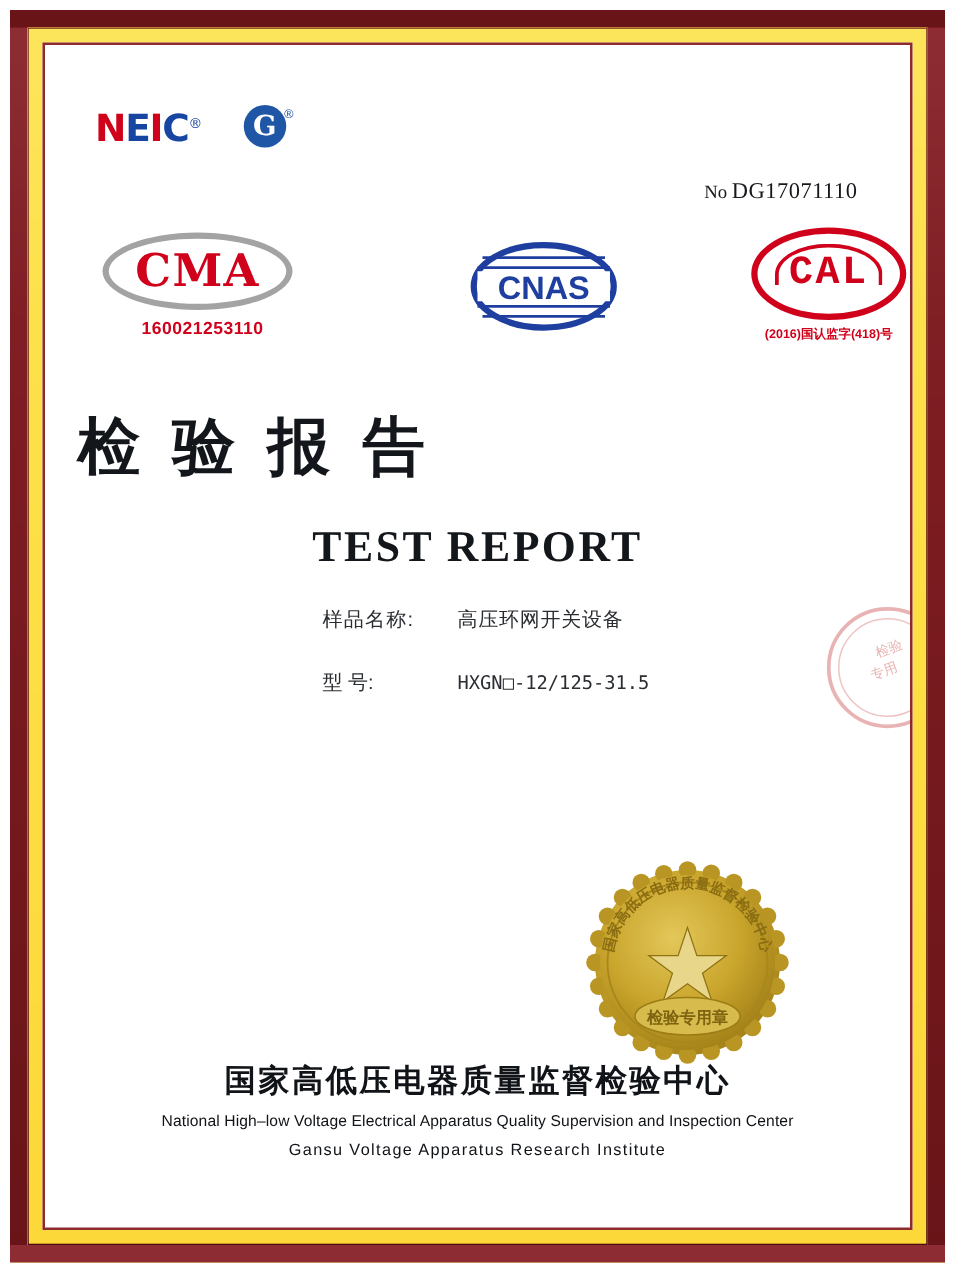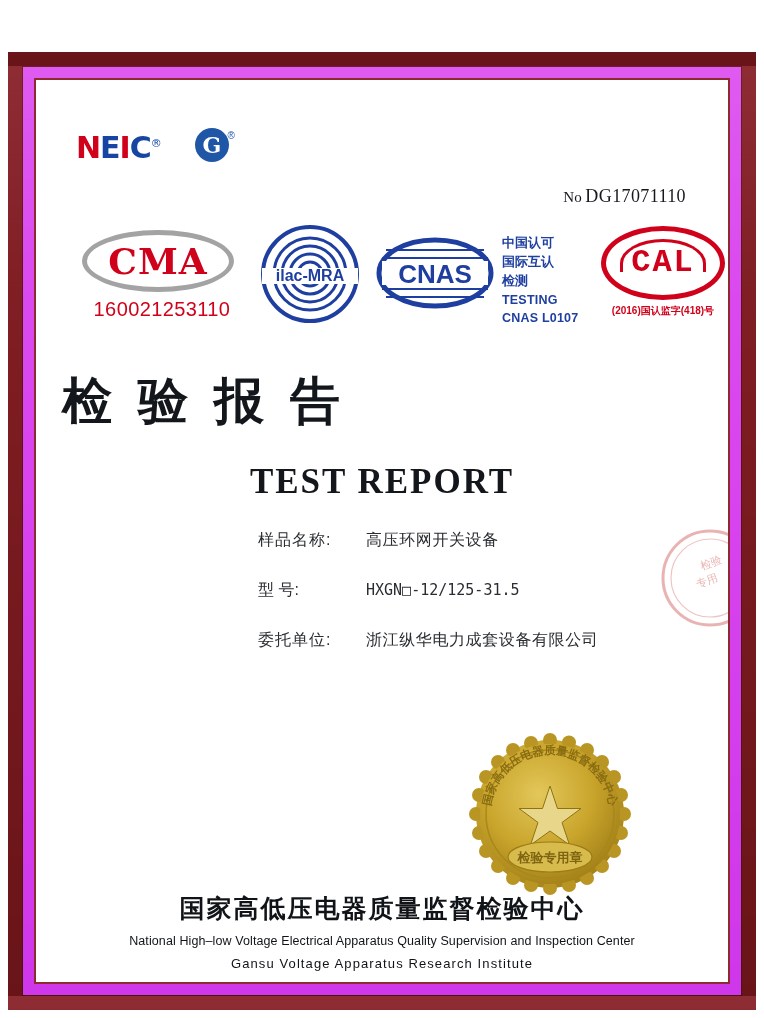--- a/index.html
+++ b/index.html
@@ -23,23 +23,22 @@
     background: #ffffff;
   }
   .frame-outer {
     position: absolute;
     left: 8px;
     top: 8px;
     right: 8px;
     bottom: 8px;
     box-sizing: border-box;
     border: 14px solid #7c1c21;
-    background: #d946ef;
+    background: #fde047;
     box-shadow: inset 0 0 0 1px #5d1116;
-    margin-top: 44px;
   }
   .frame-outer::before {
     content: "";
     position: absolute;
     left: -14px; top: -14px; right: -14px; bottom: -14px;
     box-sizing: border-box;
     border: 14px solid transparent;
     background:
       linear-gradient(180deg, rgba(255,255,255,0.32) 0%, rgba(255,255,255,0.05) 25%, rgba(0,0,0,0.18) 75%, rgba(0,0,0,0.30) 100%);
     pointer-events: none;
@@ -161,22 +160,22 @@
     font-family: "DejaVu Serif", serif;
     font-weight: 700;
     font-size: 36px;
     letter-spacing: 1px;
     box-sizing: border-box;
   }
   .cma-num {
     margin-top: 6px;
     color: #d0021b;
     font-family: "Liberation Sans", sans-serif;
-    font-weight: 400;
-    font-size: 20px;
+    font-weight: 700;
+    font-size: 14px;
     letter-spacing: 0.4px;
     text-align: center;
   }
 
   
   .mark-ilac {
     position: absolute;
     left: 222px;
     top: 4px;
     width: 104px;
@@ -398,61 +397,37 @@
           <span class="no-label">No</span><span style="font-size:13px;">&nbsp;</span><span>DG17071110</span>
         </div>
 
         <div class="marks-row">
 
           <div class="mark-cma">
             <div class="cma-ellipse">CMA</div>
             <div class="cma-num">160021253110</div>
           </div>
 
-          <div class="mark-ilac">
-            <svg class="ilac-svg" width="104" height="100" viewBox="0 0 104 100">
-              <circle cx="52" cy="50" r="47" fill="none" stroke="#1f3fa0" stroke-width="4"></circle>
-              <g fill="none" stroke="#1f3fa0" stroke-width="3">
-                <path d="M52 86 A36 36 0 0 1 52 14"></path>
-                <path d="M52 78 A28 28 0 0 1 52 22"></path>
-                <path d="M52 70 A20 20 0 0 1 52 30"></path>
-                <path d="M52 62 A12 12 0 0 1 52 38"></path>
-                <path d="M52 86 A36 36 0 0 0 52 14"></path>
-                <path d="M52 78 A28 28 0 0 0 52 22"></path>
-                <path d="M52 70 A20 20 0 0 0 52 30"></path>
-                <path d="M52 62 A12 12 0 0 0 52 38"></path>
-              </g>
-              <rect x="4" y="44" width="96" height="16" fill="#ffffff"></rect>
-              <text x="52" y="57" text-anchor="middle" font-family="Liberation Sans, sans-serif" font-size="16" font-weight="bold" fill="#1f3fa0">ilac-MRA</text>
-            </svg>
-          </div>
 
           <div class="mark-cnas">
             <svg class="cnas-svg" width="118" height="74" viewBox="0 0 118 74">
               <ellipse cx="59" cy="37" rx="56" ry="33" fill="none" stroke="#1f3fa0" stroke-width="5"></ellipse>
               <g stroke="#1f3fa0" stroke-width="2.2">
                 <line x1="10" y1="14" x2="108" y2="14"></line>
                 <line x1="6" y1="22" x2="112" y2="22"></line>
                 <line x1="4" y1="30" x2="114" y2="30"></line>
                 <line x1="4" y1="45" x2="114" y2="45"></line>
                 <line x1="6" y1="53" x2="112" y2="53"></line>
                 <line x1="10" y1="61" x2="108" y2="61"></line>
               </g>
               <rect x="6" y="25" width="106" height="24" fill="#ffffff"></rect>
               <text x="59" y="47" text-anchor="middle" font-family="Liberation Sans, sans-serif" font-size="26" font-weight="bold" fill="#1f3fa0">CNAS</text>
             </svg>
           </div>
 
-          <div class="mark-cnas-text">
-            <div>中国认可</div>
-            <div>国际互认</div>
-            <div>检测</div>
-            <div class="en">TESTING</div>
-            <div class="en">CNAS L0107</div>
-          </div>
 
           <div class="mark-cal">
             <div class="cal-ellipse">
               <div class="cal-arc"></div>
               <div class="cal-text">CAL</div>
             </div>
             <div class="cal-sub">(2016)国认监字(418)号</div>
           </div>
         </div>
 
@@ -460,24 +435,20 @@
         <div class="title-en">TEST REPORT</div>
 
         <div class="fields">
           <div class="field-row">
             <div class="field-label">样品名称:</div>
             <div class="field-value">高压环网开关设备</div>
           </div>
           <div class="field-row">
             <div class="field-label spaced">型    号:</div>
             <div class="field-value mono">HXGN□-12/125-31.5</div>
-          </div>
-          <div class="field-row">
-            <div class="field-label">委托单位:</div>
-            <div class="field-value">浙江纵华电力成套设备有限公司</div>
           </div>
         </div>
 
         <div class="stamp-faint">
           <svg width="104" height="104" viewBox="0 0 104 104">
             <circle cx="52" cy="52" r="47" fill="none" stroke="#d46a6a" stroke-width="3"></circle>
             <circle cx="52" cy="52" r="39" fill="none" stroke="#dd8a8a" stroke-width="1.2"></circle>
             <text x="44" y="44" font-family="DejaVu Serif, serif" font-size="11" fill="#d46a6a" transform="rotate(-20 44 44)">检验</text>
             <text x="40" y="62" font-family="DejaVu Serif, serif" font-size="11" fill="#d46a6a" transform="rotate(-20 40 62)">专用</text>
           </svg>

